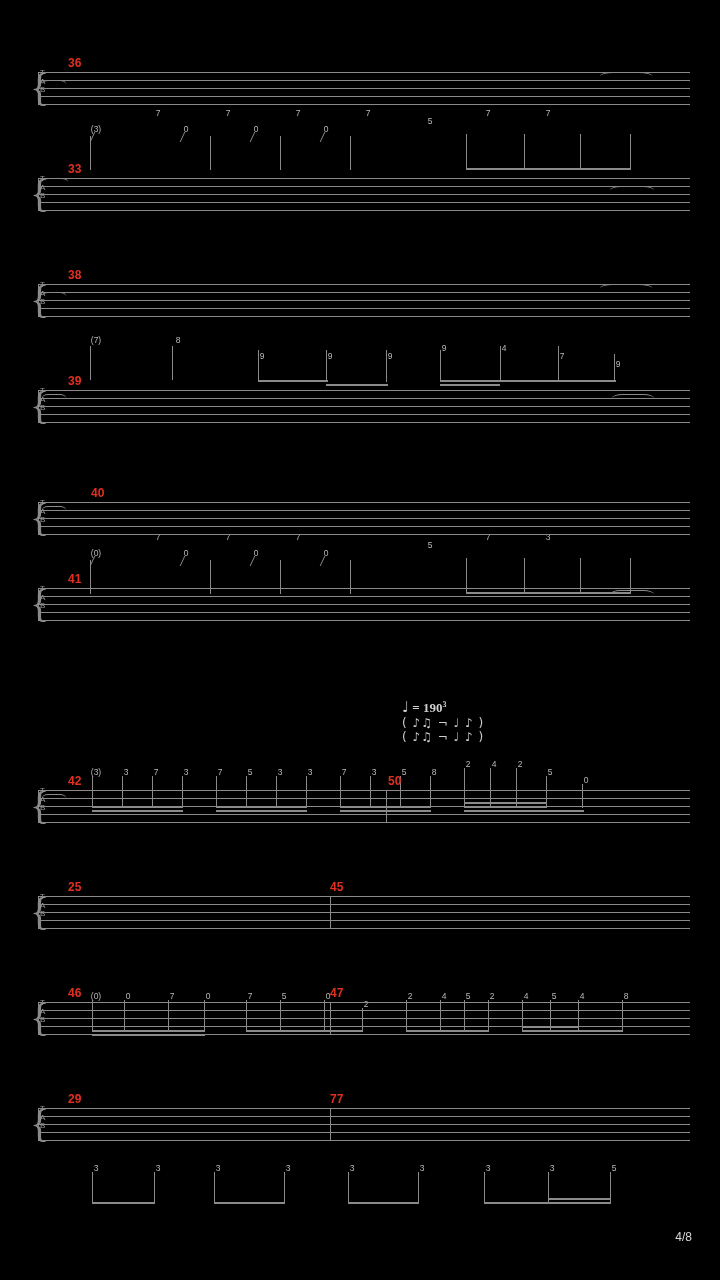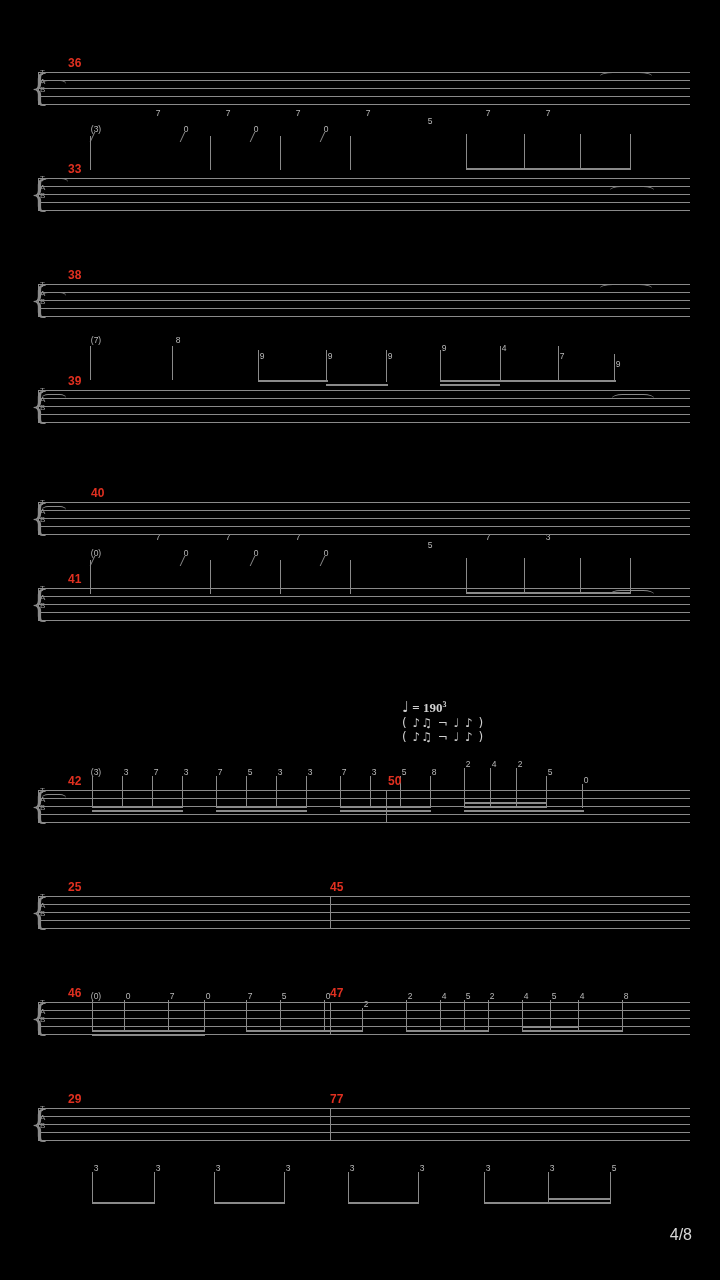--- a/index.html
+++ b/index.html
@@ -150,21 +150,21 @@
     font-size: 12px;
     font-family: "DejaVu Sans", sans-serif;
     white-space: nowrap;
     letter-spacing: 1px;
   }
   .page-num {
     position: absolute;
     right: 28px;
     bottom: 36px;
     color: #d8d8d8;
-    font-size: 16px;
+    font-size: 12px;
   }
 </style>
 </head>
 <body>
 
 <div class="page">
 
   <div class="system" style="top:56px;">
     <div class="measure-num" style="left:68px;">36</div>
     <div class="brace">{</div>

